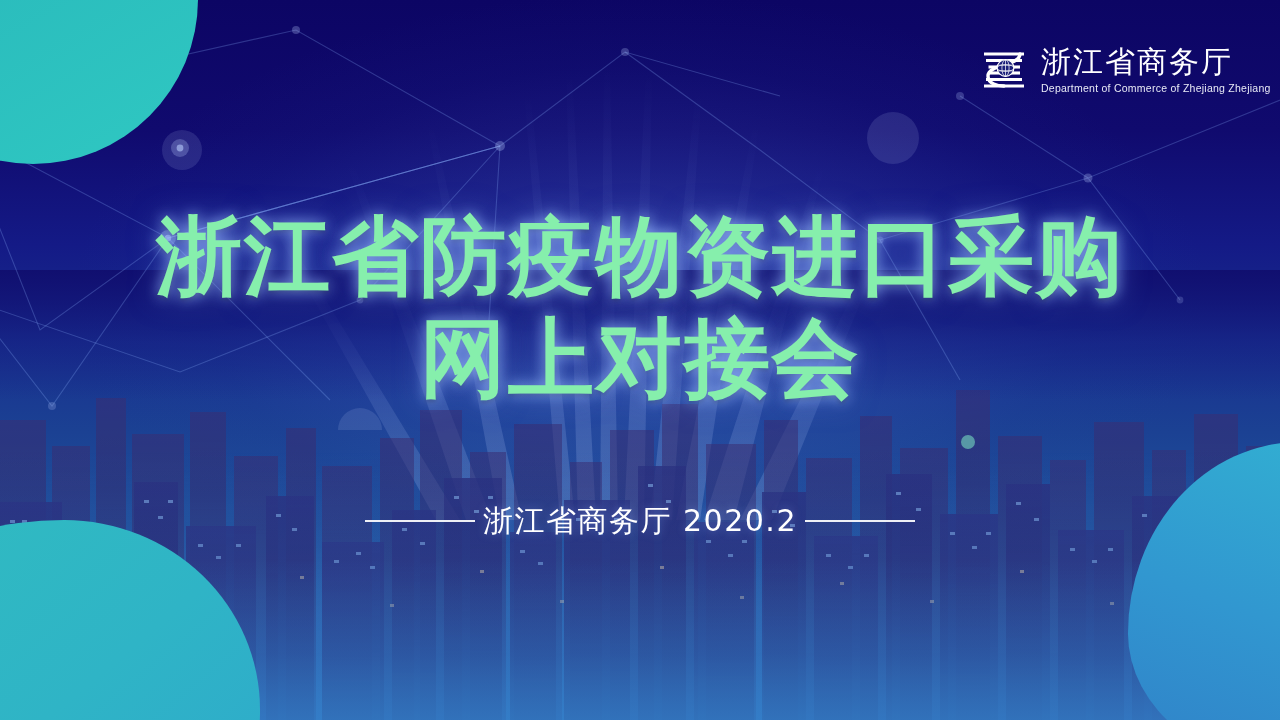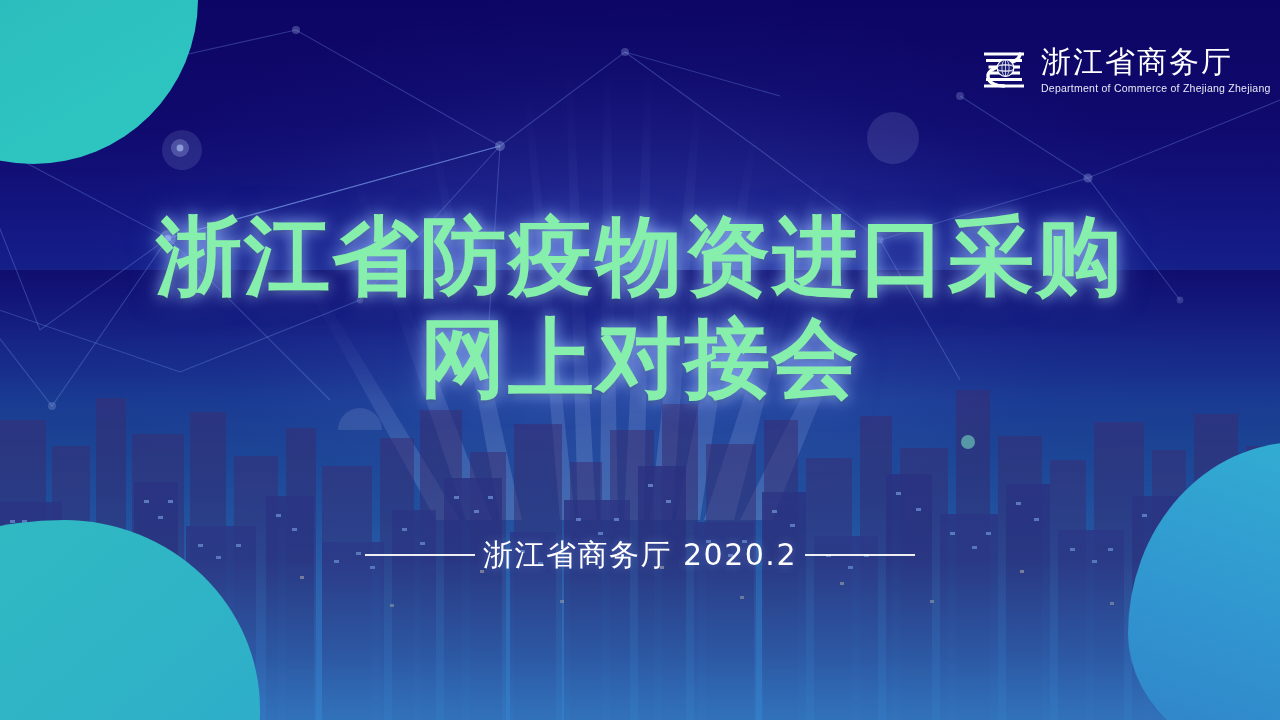--- a/index.html
+++ b/index.html
@@ -164,21 +164,20 @@
 
   
   .subtitle-row {
     position: absolute;
     left: 0; right: 0;
     top: 499px;
     display: flex;
     align-items: center;
     justify-content: center;
     gap: 8px;
-    margin-top: 34px;
   }
   .rule {
     width: 110px;
     height: 2px;
     background: #ffffff;
     opacity: .92;
     flex: 0 0 auto;
   }
   .subtitle-text {
     font-family: "DejaVu Sans", "Liberation Sans", sans-serif;

